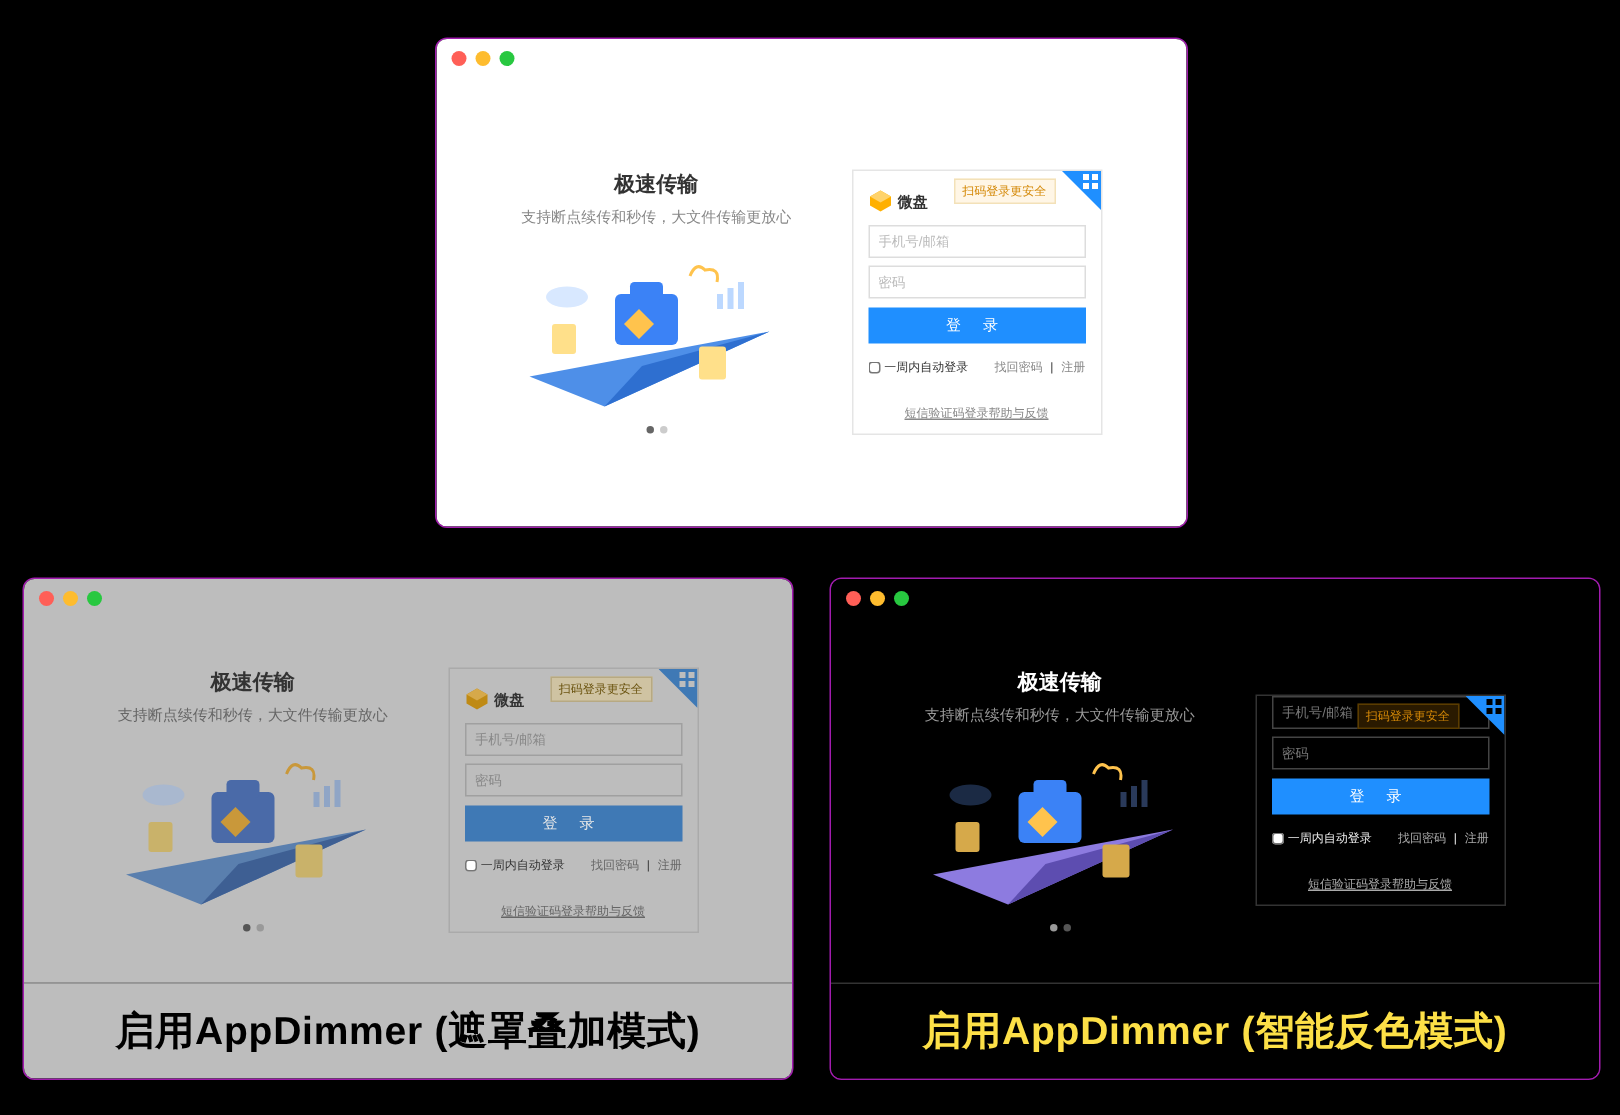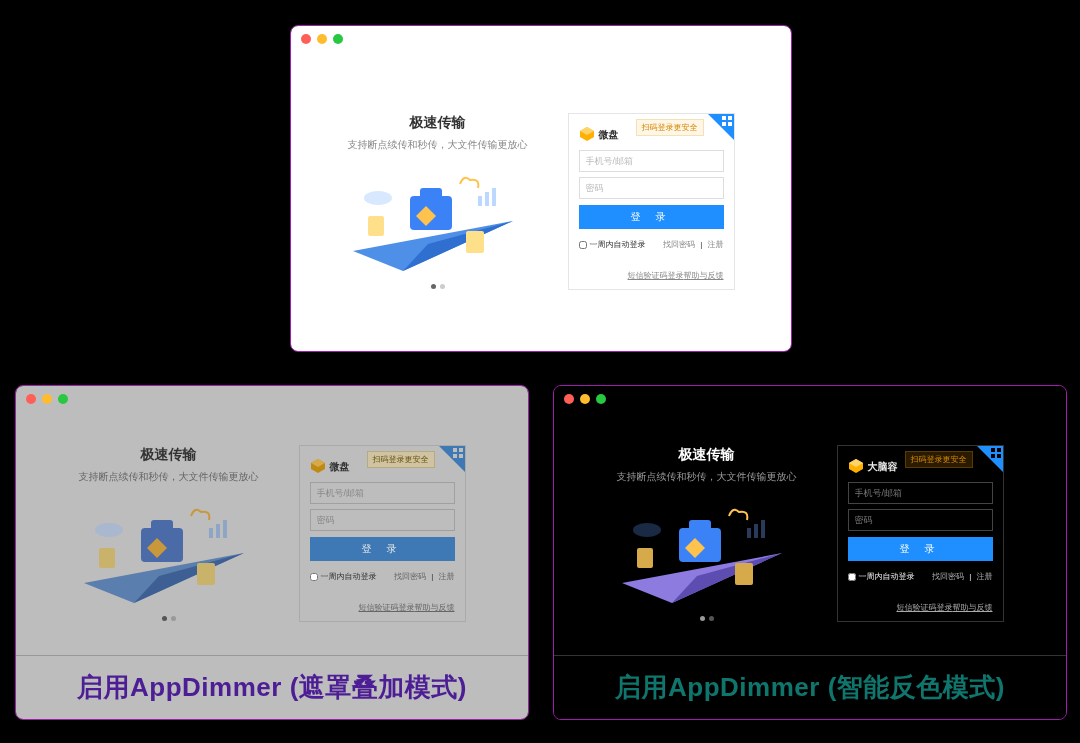--- a/index.html
+++ b/index.html
@@ -23,21 +23,21 @@
   .qr-tip{position:absolute;top:5px;right:30px;font-size:8px;padding:2px 5px}
   .brand{display:flex;align-items:flex-end;gap:4px;padding:12px 10px 8px}
   .brand svg{width:16px;height:16px}
   .brand span{font-size:10px;font-weight:700}
   .fld{display:block;width:calc(100% - 20px);margin:0 10px 5px;padding:5px 6px;font-size:9px;border:1px solid;background:transparent;box-sizing:border-box}
   .btn{display:block;width:calc(100% - 20px);margin:6px 10px;padding:5px 0;text-align:center;font-size:10px;letter-spacing:6px;cursor:pointer}
   .row{display:flex;justify-content:space-between;align-items:center;padding:4px 10px 10px;font-size:8px}
   .row label{display:flex;align-items:center;gap:3px}
   .row input[type=checkbox]{width:8px;height:8px;margin:0}
   .links a{text-decoration:none}
-  .foot{display:flex;justify-content:flex-end;padding:10px 10px 8px;font-size:8px}
+  .foot{display:flex;justify-content:center;padding:10px 10px 8px;font-size:8px}
   .caption{text-align:center;font-size:26px;font-weight:600;padding:14px 0;border-top:1px solid #333;letter-spacing:0.5px}
   .sep{margin:0 3px}
 
   
   .light .app-body,.light .traffic{background:#fff;color:#333}
   .light .login{border-color:#e5e5e5;background:#fff}
   .light .fld{border-color:#ddd;color:#333}
   .light .fld::placeholder{color:#bbb}
   .light .btn{background:#1f8fff;color:#fff}
   .light .qr-tip{background:#fff6e6;color:#d48806;border:1px solid #f3e1b8}
@@ -48,33 +48,33 @@
   
   .dim .app-body,.dim .traffic{background:#bdbdbd;color:#333}
   .dim .login{border-color:#aaa;background:#bdbdbd}
   .dim .fld{border-color:#a0a0a0;color:#333}
   .dim .fld::placeholder{color:#888}
   .dim .btn{background:#3f79b5;color:#e8e8e8}
   .dim .qr-tip{background:#cfc3a2;color:#6b5410;border:1px solid #b7a982}
   .dim .links a,.dim .foot a{color:#666}
   .dim .promo p{color:#666}
   .dim .pager span{background:#999}.dim .pager .on{background:#555}
-  .dim .caption{background:#bdbdbd;color:#4c1d95;border-top-color:#999}
+  .dim .caption{background:#bdbdbd;color:#000000;border-top-color:#999}
 
   
   .dark .app-body,.dark .traffic{background:#000;color:#eee}
   .dark .login{border-color:#333;background:#000}
   .dark .fld{border-color:#444;color:#eee}
   .dark .fld::placeholder{color:#777}
   .dark .btn{background:#1f8fff;color:#fff}
   .dark .qr-tip{background:#2a1a00;color:#d48806;border:1px solid #5a3c00}
   .dark .links a,.dark .foot a{color:#aaa}
   .dark .promo h3{color:#fff}.dark .promo p{color:#999}
   .dark .pager span{background:#555}.dark .pager .on{background:#999}
-  .dark .caption{background:#000;color:#0f766e;border-top-color:#333}
+  .dark .caption{background:#000;color:#fde047;border-top-color:#333}
 </style>
 </head>
 <body>
 
 <div class="card light" style="left:290px;top:25px;width:500px;height:325px">
   <div class="traffic">
     <span class="dot r"></span>
     <span class="dot y"></span>
     <span class="dot g"></span>
   </div>
@@ -250,27 +250,20 @@
       <div class="qr">
         <svg viewBox="0 0 26 26">
             <polygon points="0,0 26,0 26,26" fill="#1f8fff"></polygon>
             <rect x="14" y="2" width="4" height="4" fill="#000"></rect>
             <rect x="20" y="2" width="4" height="4" fill="#000"></rect>
             <rect x="20" y="8" width="4" height="4" fill="#000"></rect>
             <rect x="14" y="8" width="4" height="4" fill="#000"></rect>
           </svg>
       </div>
       <div class="qr-tip">扫码登录更安全</div>
-      <div class="brand">
-        <svg viewBox="0 0 16 16">
-            <polygon points="8,1 15,5 15,11 8,15 1,11 1,5" fill="#ffb000"></polygon>
-            <polygon points="8,1 15,5 8,9 1,5" fill="#ffd36b"></polygon>
-          </svg>
-        <span>大脑容</span>
-      </div>
       <input class="fld" placeholder="手机号/邮箱" style="">
       <input class="fld" type="password" placeholder="密码" style="">
       <div class="btn">登 录</div>
       <div class="row">
         <label>
             <input type="checkbox" style="">
             <span>一周内自动登录</span>
           </label>
         <span class="links">
           <a href="#">找回密码</a>

